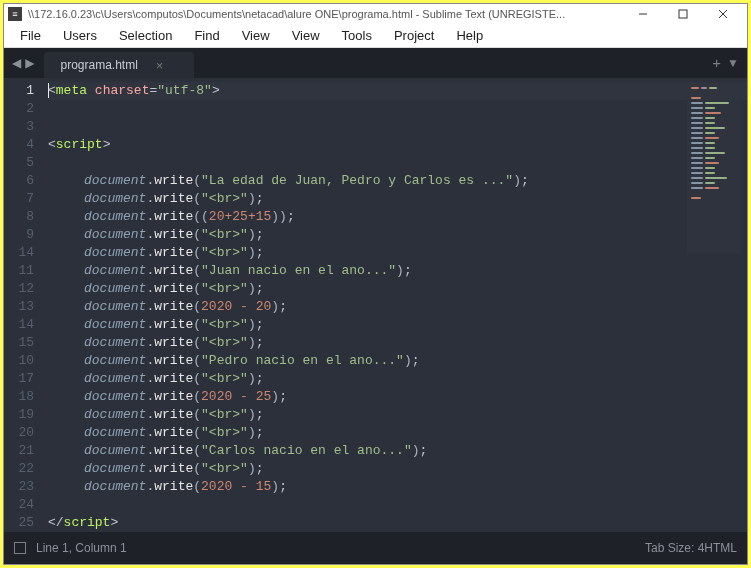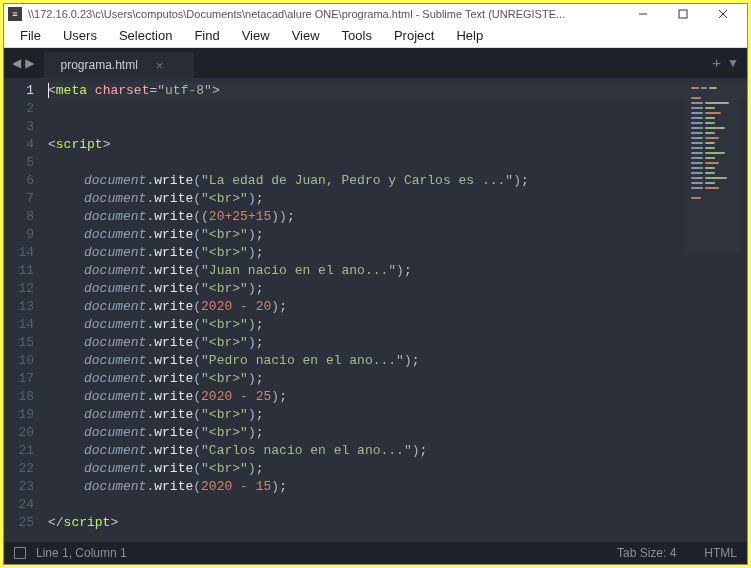--- a/index.html
+++ b/index.html
@@ -126,31 +126,31 @@
     background:#2f343f;
     opacity:0.9;
   }
   .minimap .ml { height:2px; margin:3px 4px; display:flex; gap:2px;}
   .minimap .ml span { height:2px; border-radius:1px;}
   .m-or { background:#d08770; }
   .m-pu { background:#b48ead; }
   .m-bl { background:#8fa1b3; }
   .m-gr { background:#a3be8c; }
   .statusbar {
-    height:22px;
+    height:32px;
     background:#1e2127;
     color:#8a8f99;
     display:flex;
     align-items:center;
     padding: 0 10px;
     font-size:12px;
     justify-content:space-between;
   }
   .status-left { display:flex; align-items:center; gap:10px;}
-  .status-right { display:flex; align-items:center; gap:28px;}
+  .status-right { display:flex; align-items:center; }
   .status-box { width:12px; height:12px; border:1px solid #7a7f88; }
 </style>
 </head>
 <body>
 
 <div class="wrapper">
 
   <div class="titlebar">
     <div class="titlebar-icon">≡</div>
     <div class="titlebar-text">\\172.16.0.23\c\Users\computos\Documents\netacad\alure ONE\programa.html - Sublime Text (UNREGISTE...</div>

